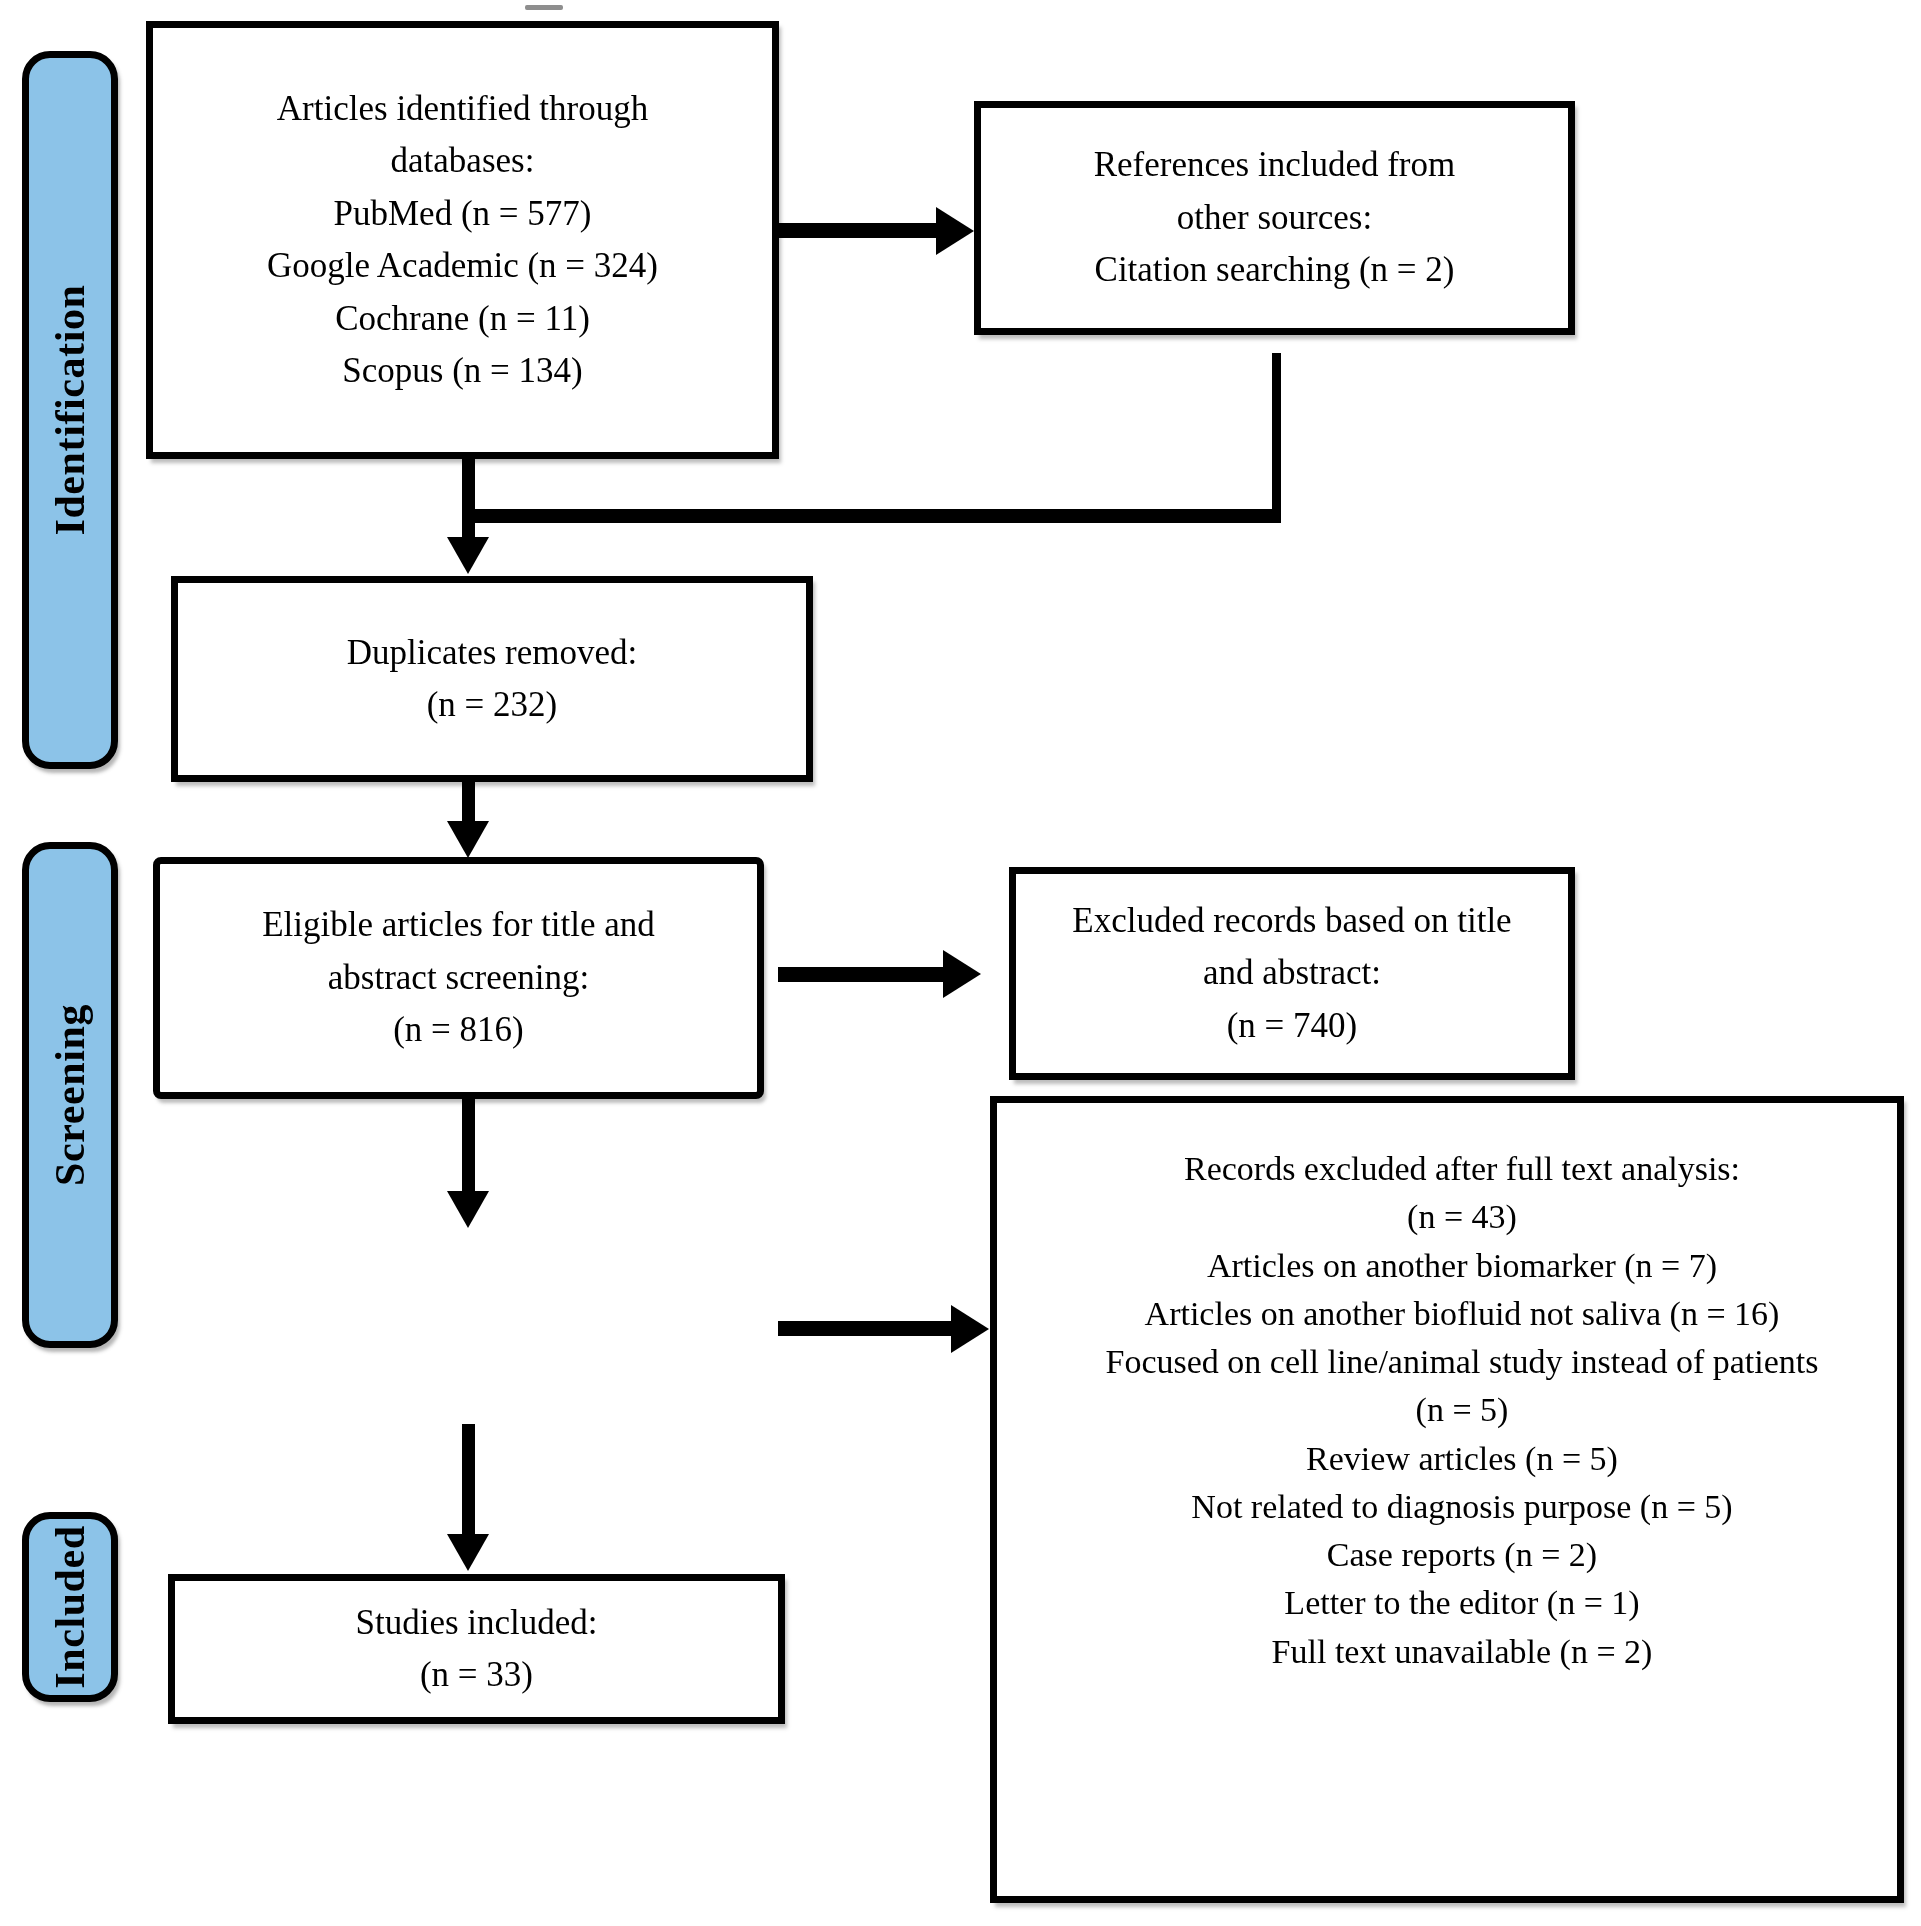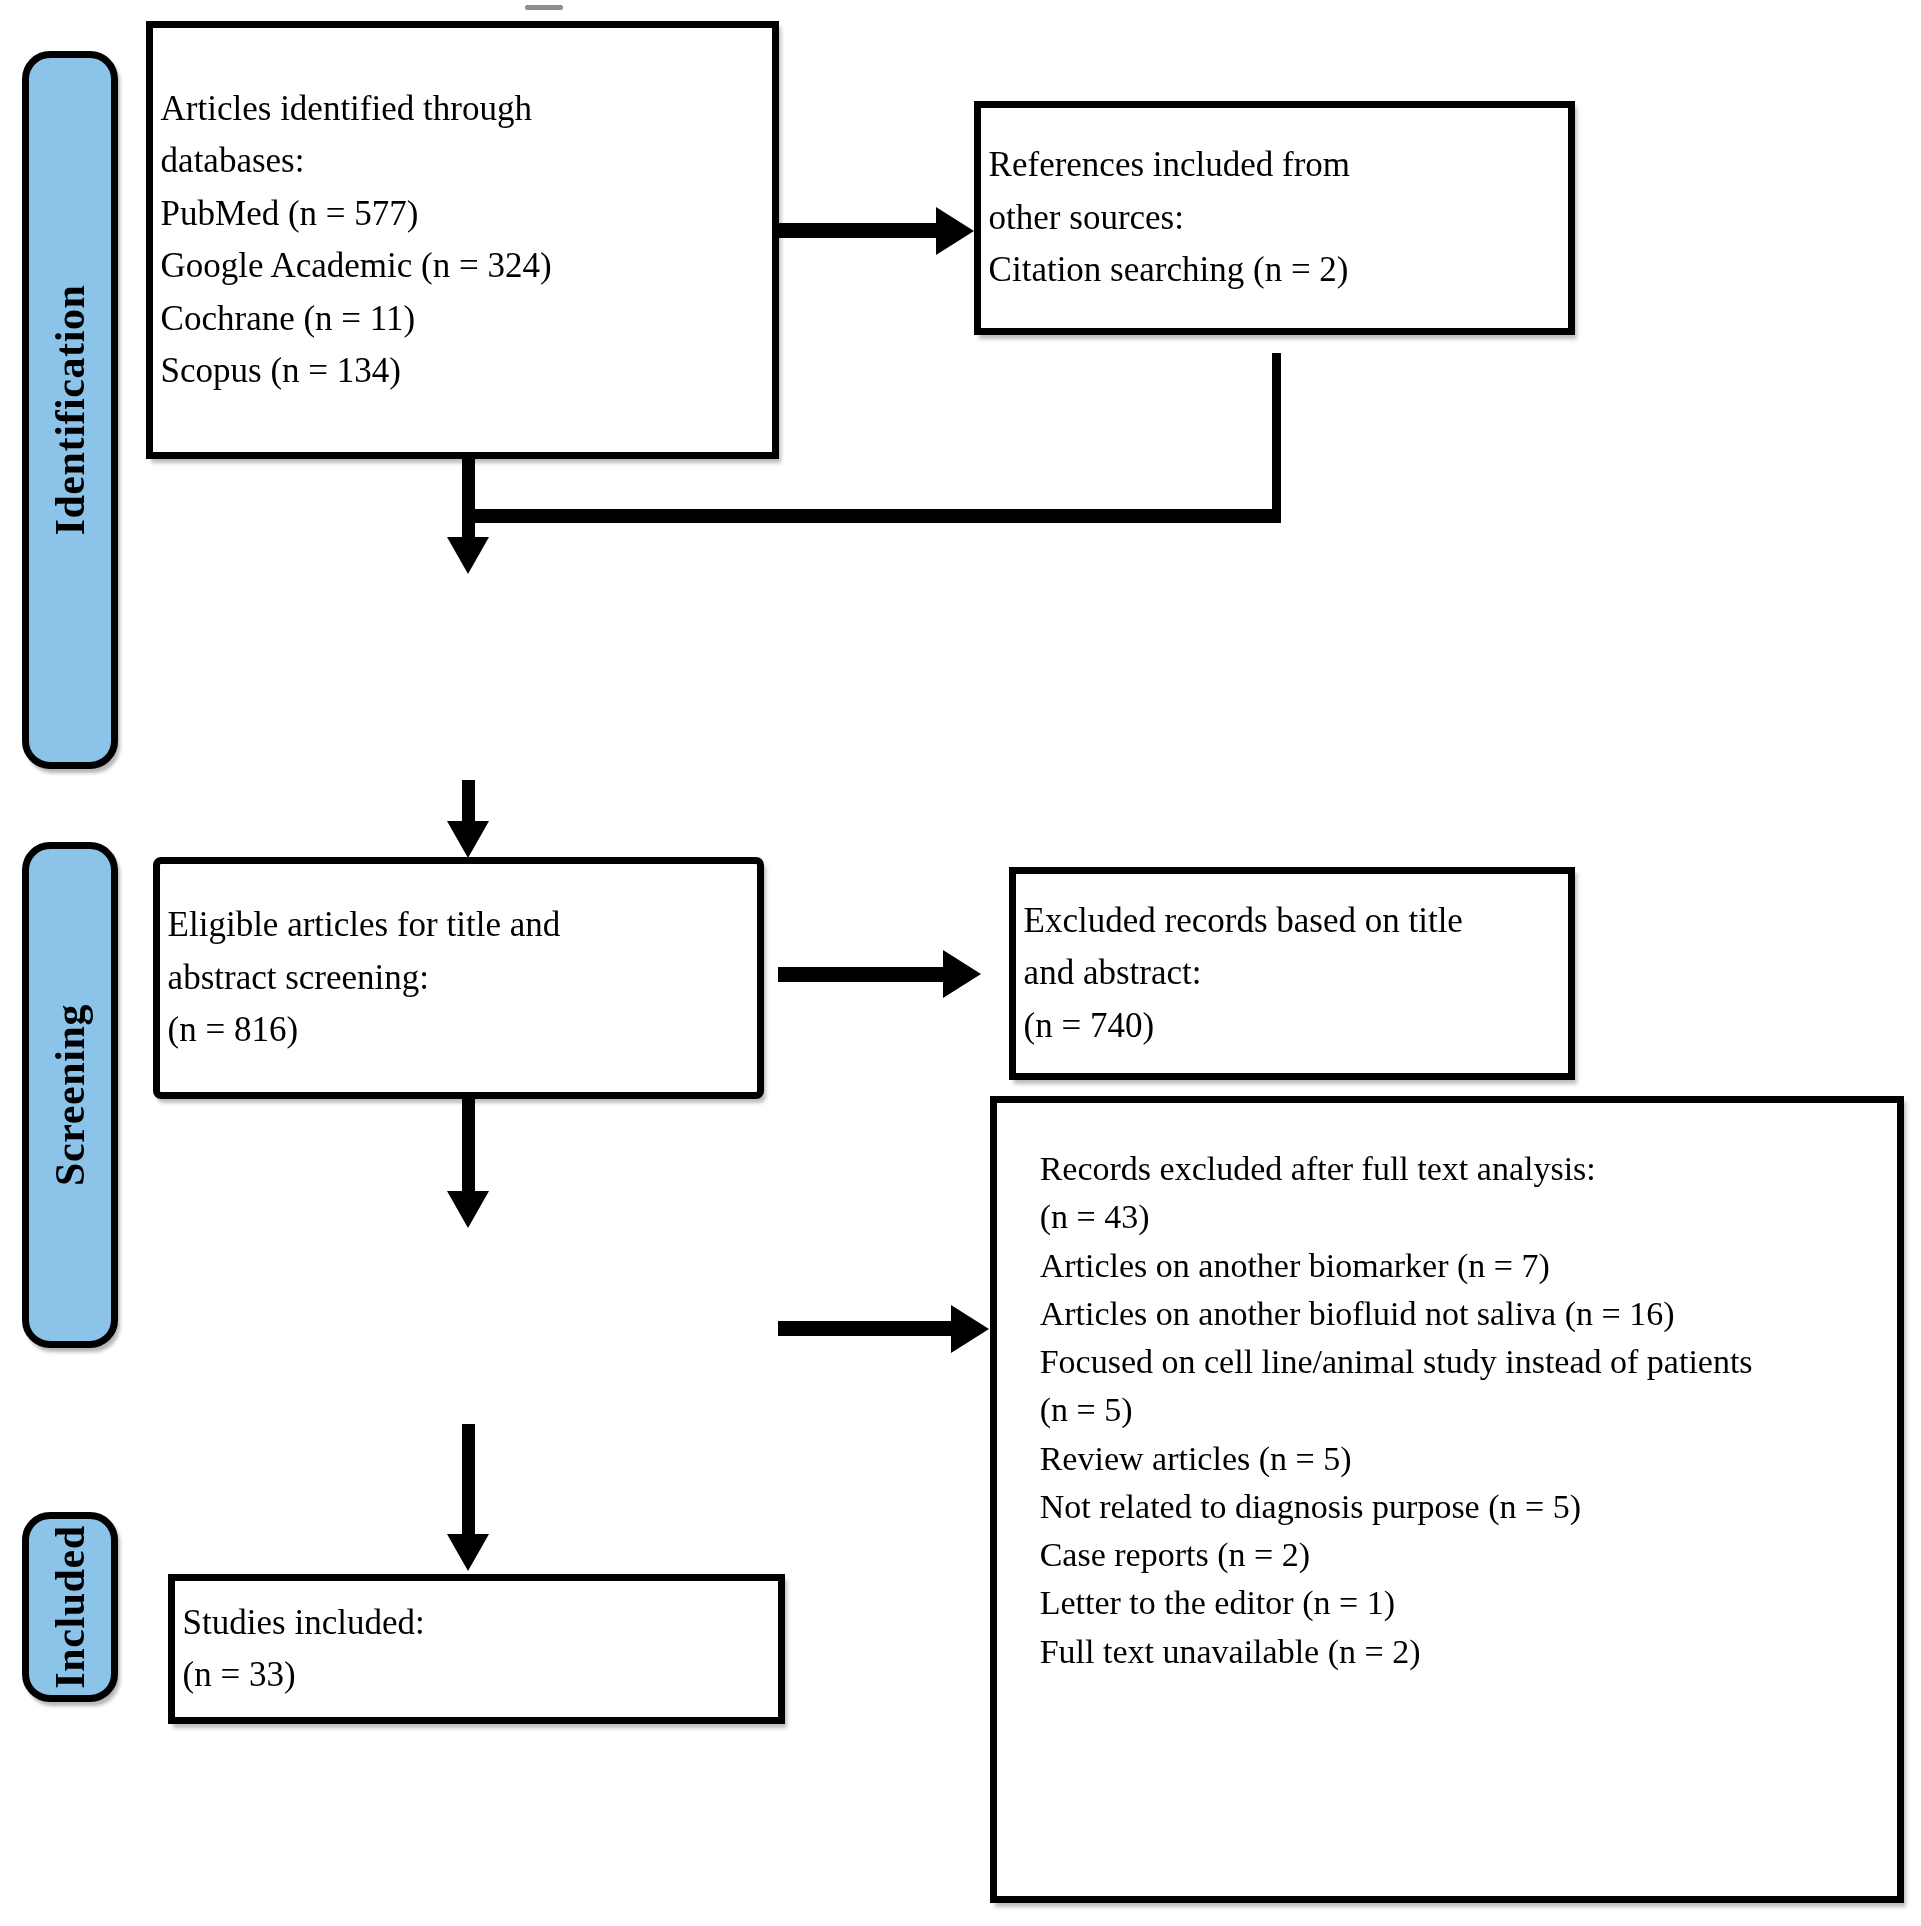--- a/index.html
+++ b/index.html
@@ -35,20 +35,21 @@
   }
   
   .box {
     position: absolute;
     background: #ffffff;
     border: 7px solid #000;
     box-sizing: border-box;
     display: flex;
     align-items: center;
     justify-content: center;
+    text-align: center;
     box-shadow: 3.2px 5px 3.8px -1.3px rgba(90,90,90,0.4);
   }
   .box-text {
     white-space: pre-line;
     font-size: 35px;
     line-height: 1.5;
     width: 100%;
     padding: 0 7.6px;
     box-sizing: border-box;
   }
@@ -103,20 +104,24 @@
 Cochrane (n = 11)
 Scopus (n = 134)</div>
   </div>
 
   <div class="box" style="left:974px; top:101px; width:601px; height:234px;">
     <div class="box-text">References included from
 other sources:
 Citation searching (n = 2)</div>
   </div>
 
+  <div class="box" style="left:171px; top:576px; width:642px; height:206px;">
+    <div class="box-text">Duplicates removed:
+(n = 232)</div>
+  </div>
 
   <div class="box" style="left:153px; top:857px; width:611px; height:242px;border-radius:8px;">
     <div class="box-text">Eligible articles for title and
 abstract screening:
 (n = 816)</div>
   </div>
 
   <div class="box" style="left:981px; top:867px; width:566px; height:213px;margin-left:28px;">
     <div class="box-text">Excluded records based on title
 and abstract:

